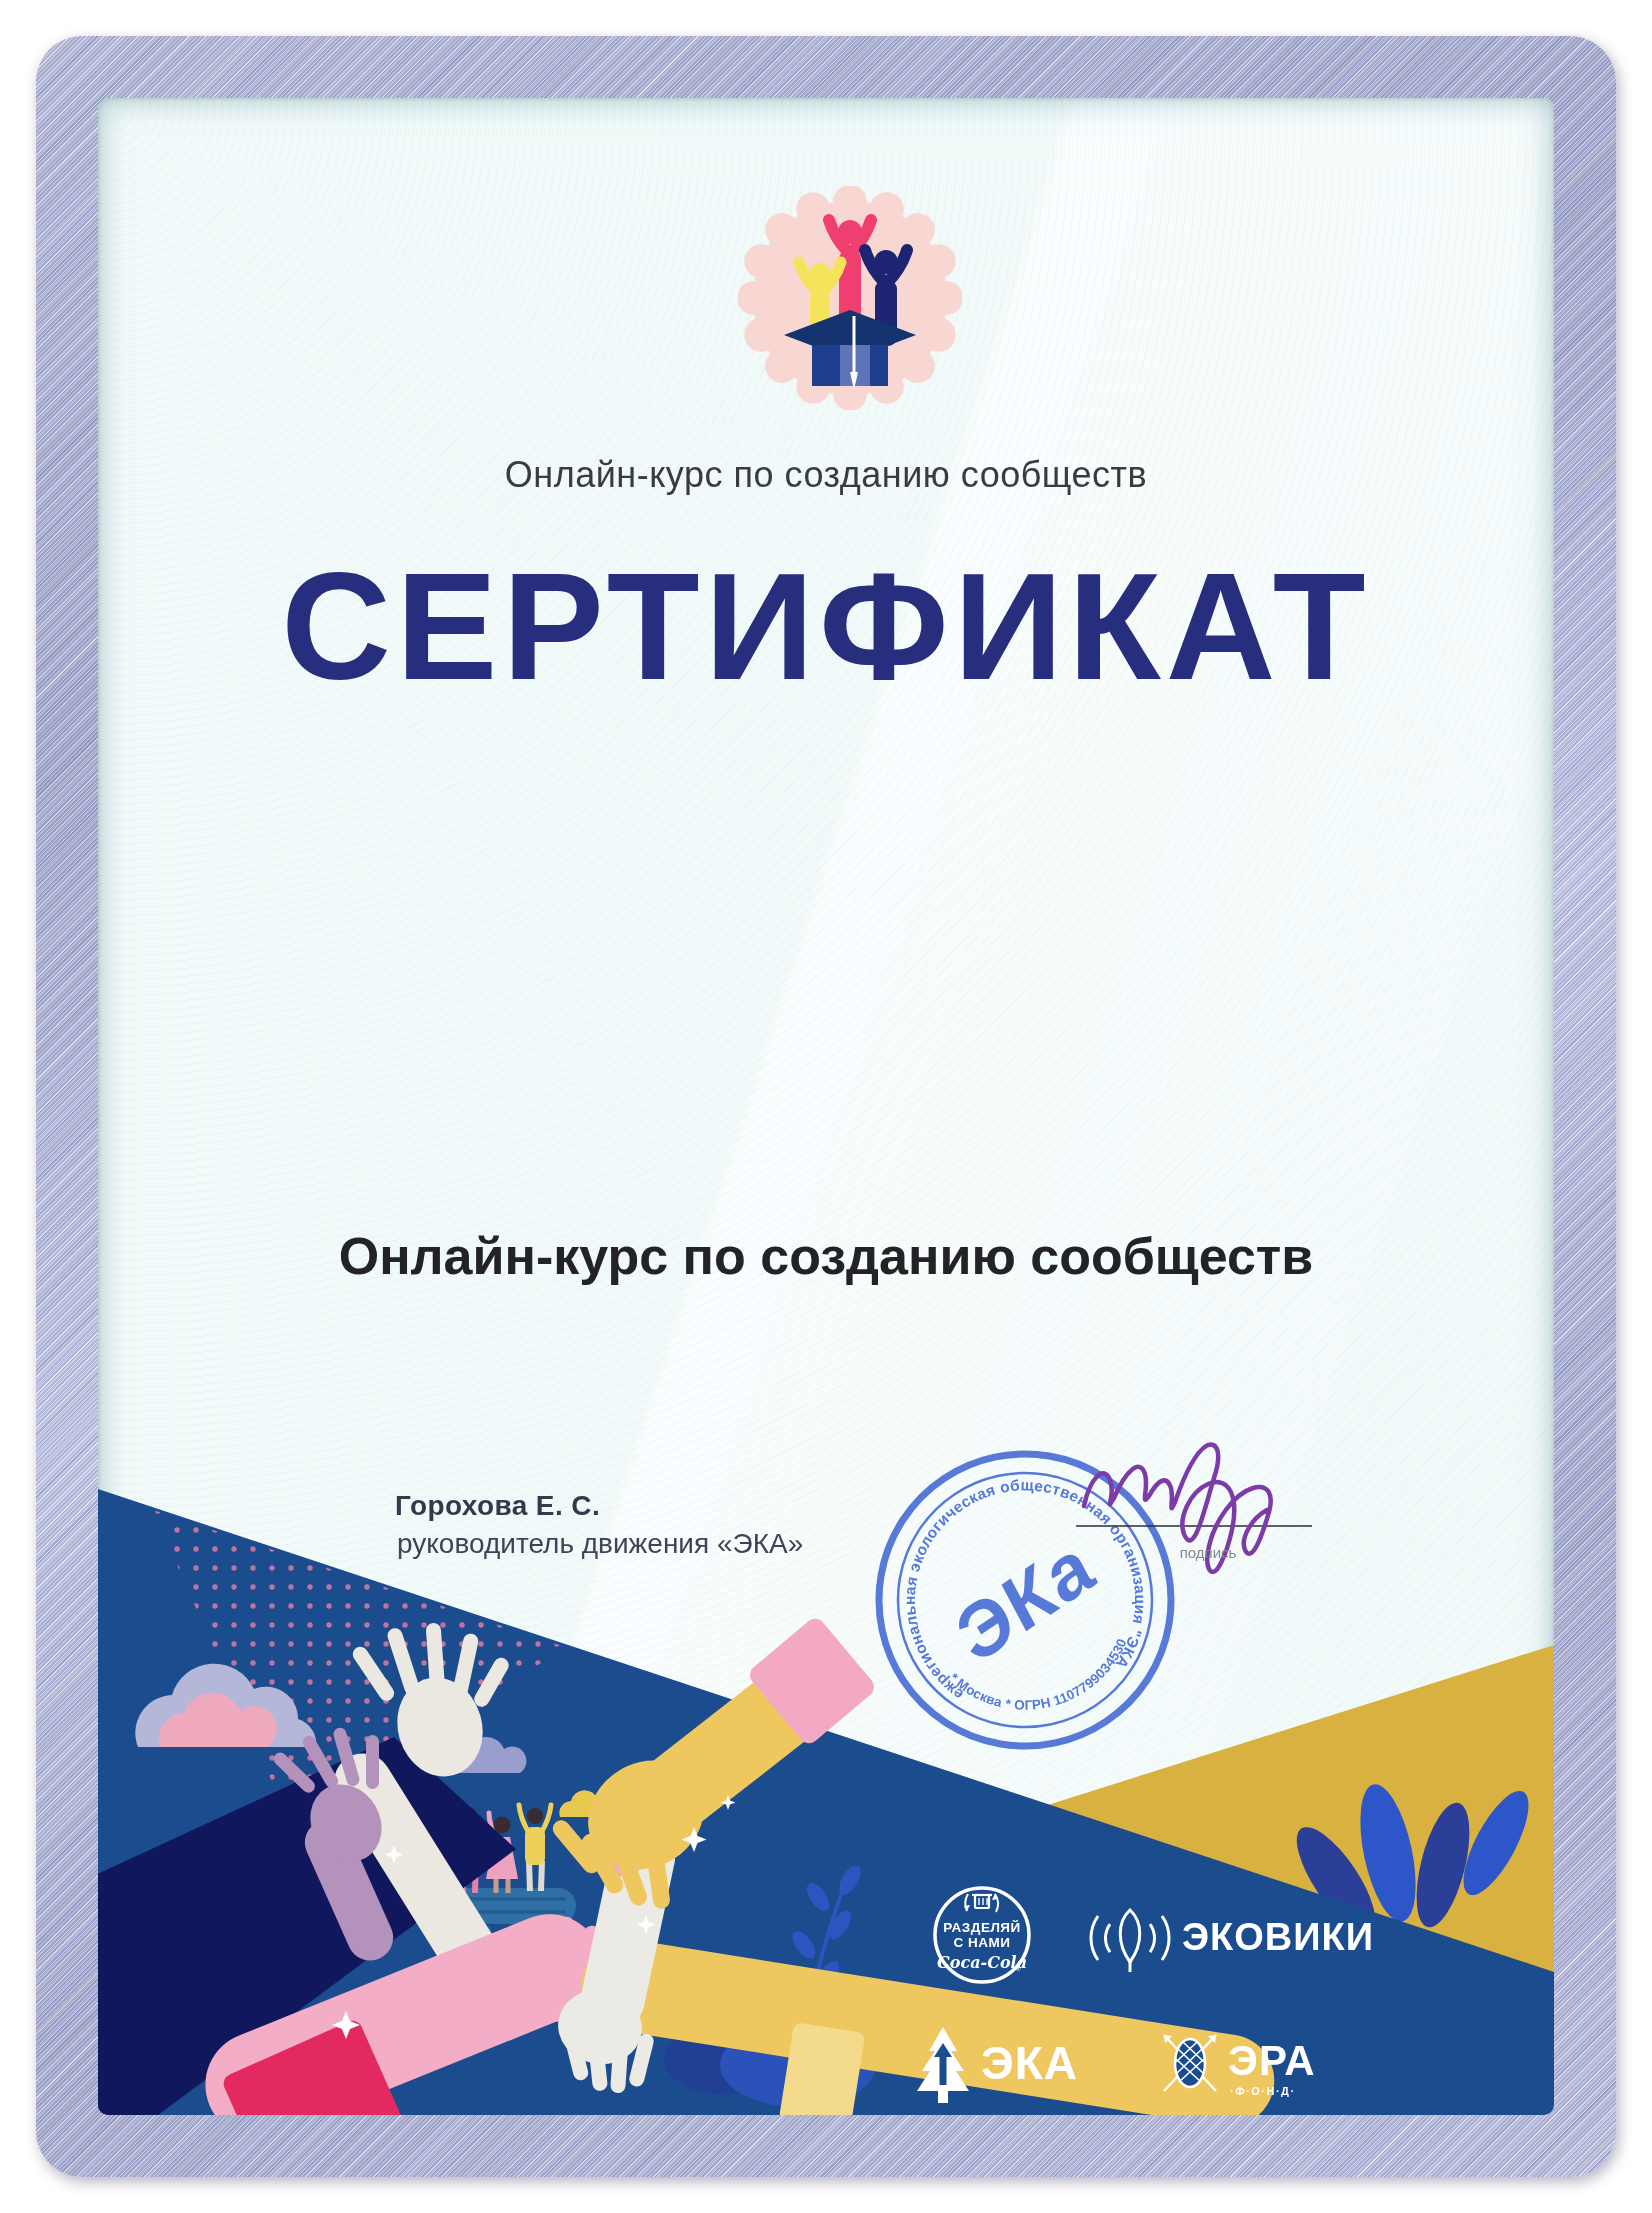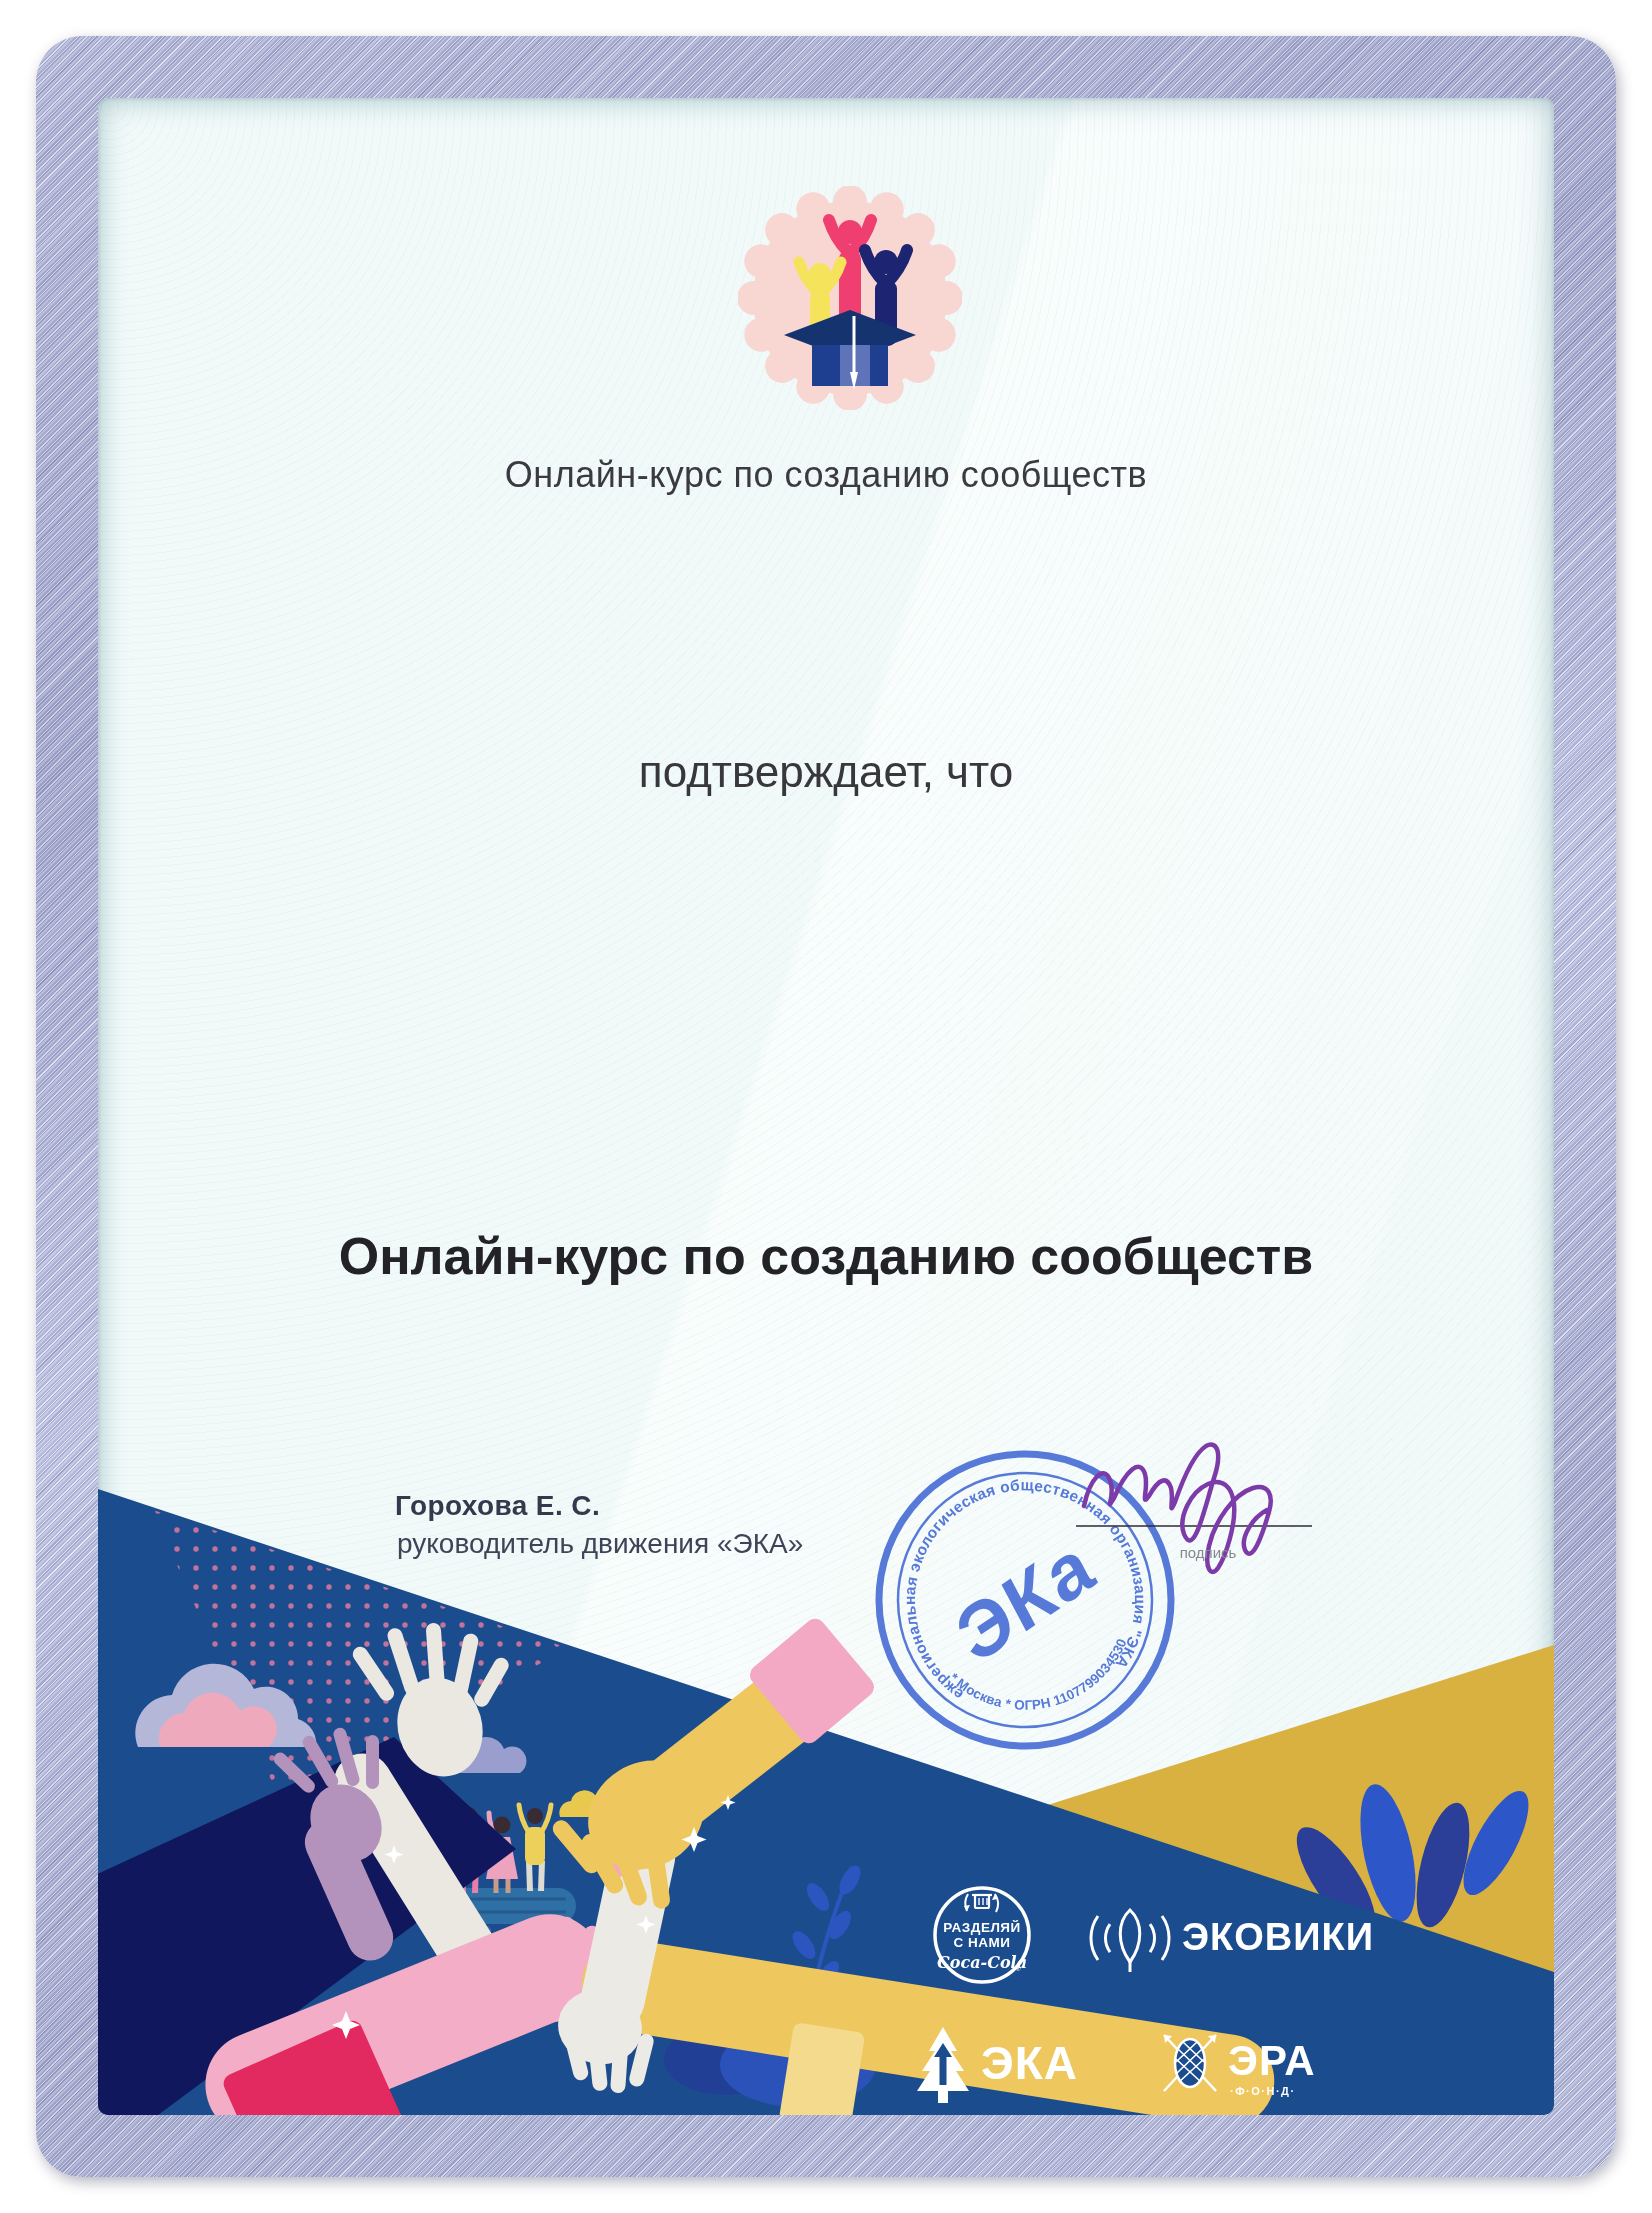--- a/index.html
+++ b/index.html
@@ -92,22 +92,22 @@
       <g>
         <path d="M0,12 L66,37 L0,62 L-66,37 Z" fill="#15336f"></path>
         <path d="M-38,47 L38,47 L38,88 L-38,88 Z" fill="#1e3f90"></path>
         <rect x="-10" y="47" width="30" height="41" fill="#6b7cc0" opacity="0.85"></rect>
         <line x1="4" y1="18" x2="4" y2="74" stroke="#ffffff" stroke-width="3"></line>
         <path d="M0,74 L8,74 L4,92 Z" fill="#ffffff"></path>
       </g>
     </svg>
 
     <div class="abs ctr subtitle">Онлайн-курс по созданию сообществ</div>
+    <div class="abs ctr title">СЕРТИФИКАТ</div>
     <div class="abs ctr statement">
-      <div>подтверждает, что</div>
     </div>
     <div class="abs ctr course">Онлайн-курс по созданию сообществ</div>
 
     <div class="abs sig-name">Горохова Е. С.</div>
     <div class="abs sig-role">руководитель движения «ЭКА»</div>
 
     <svg class="abs stampbox" viewBox="-160 -160 320 320">
       <g transform="rotate(-12)" opacity="0.92">
         <circle r="146" fill="none" stroke="#4a6fd6" stroke-width="7"></circle>
         <circle r="127" fill="none" stroke="#4a6fd6" stroke-width="2.5"></circle>

